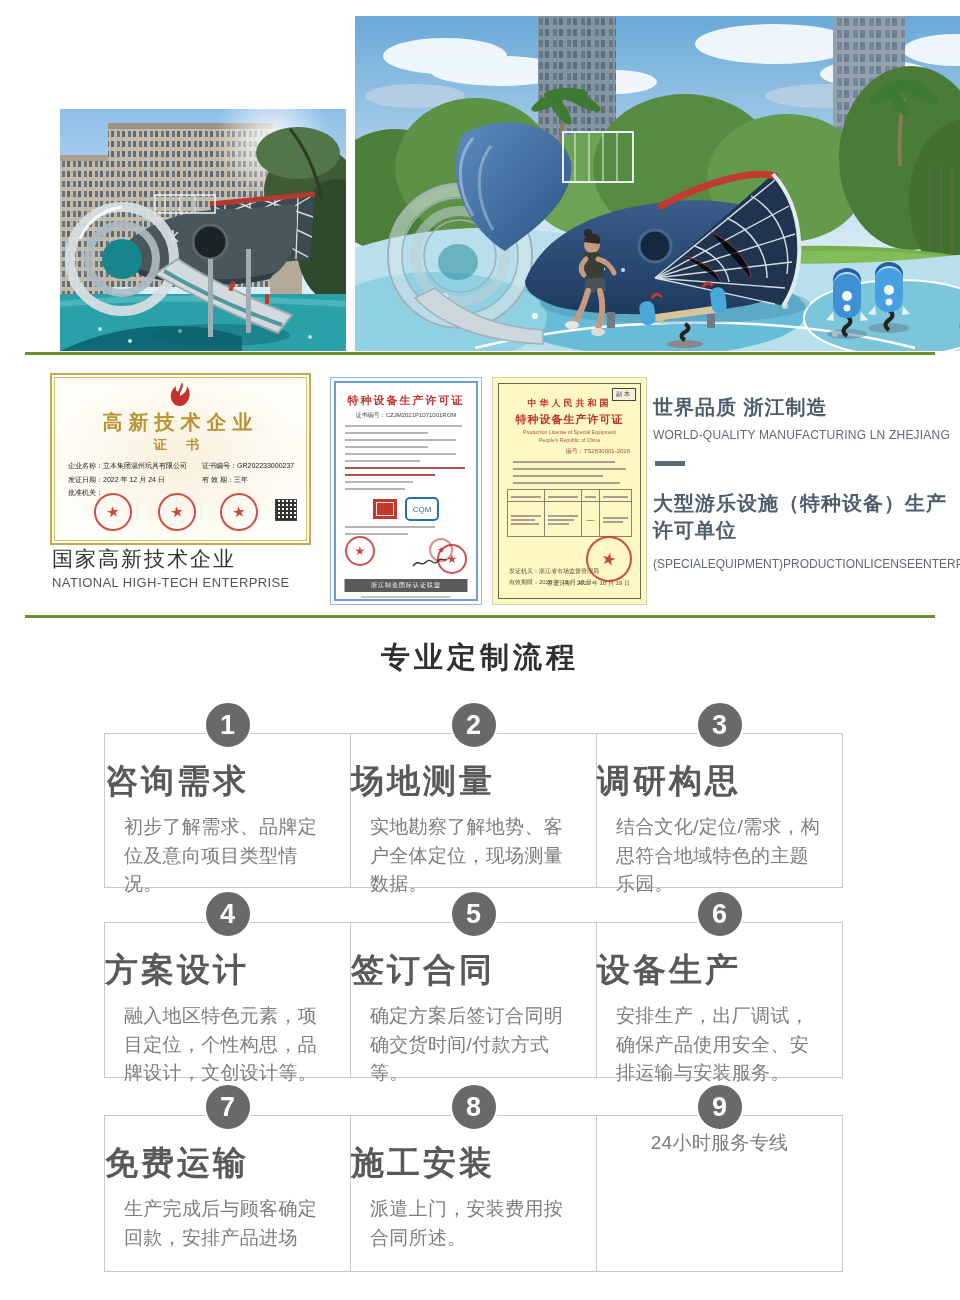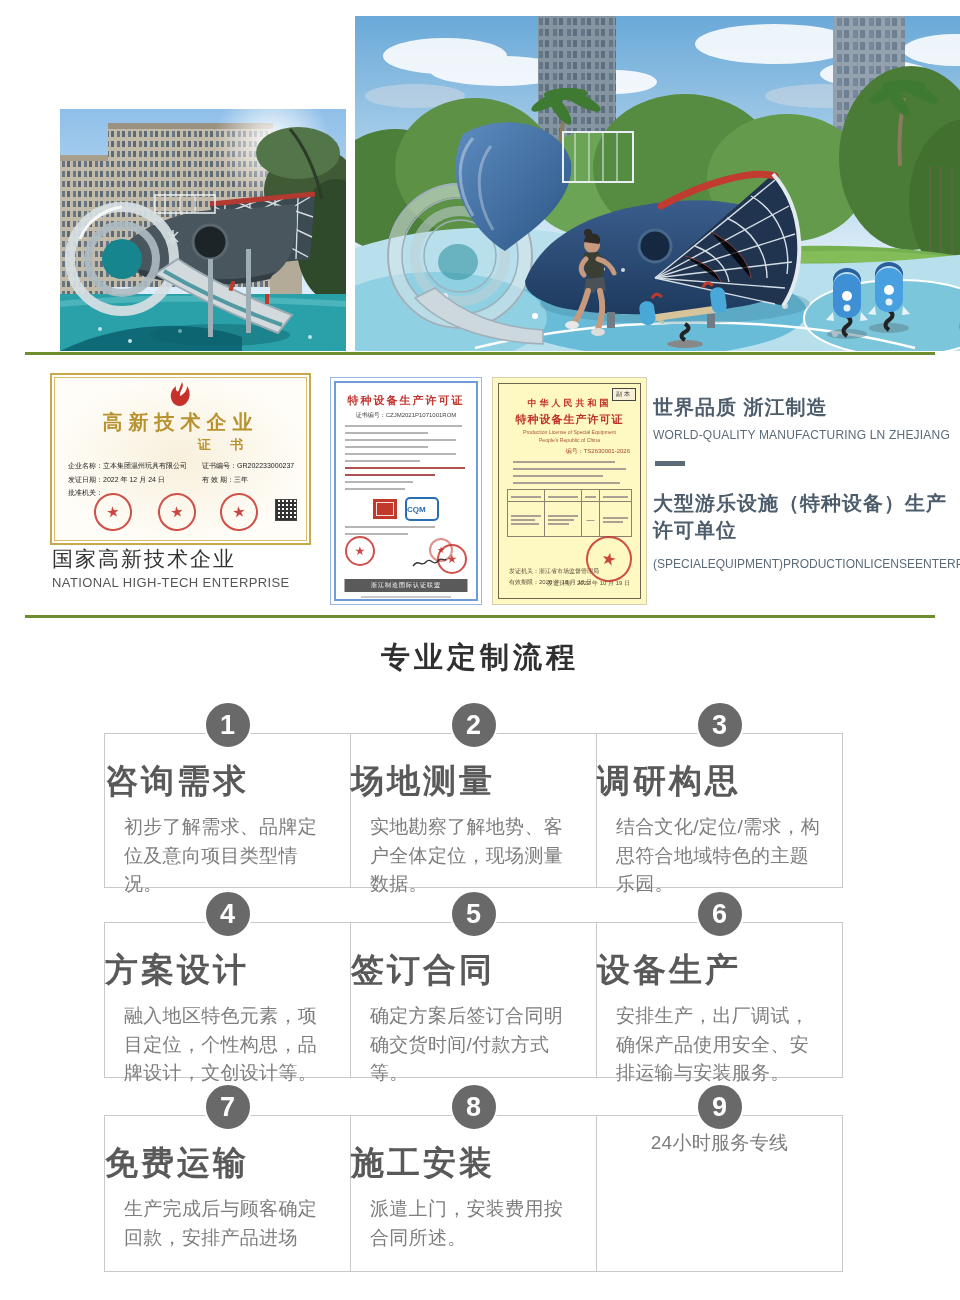--- a/index.html
+++ b/index.html
@@ -23,21 +23,21 @@
   .hr-top{top:352px;} .hr-bottom{top:615px;}
 
   
   .cert1{position:absolute;left:50px;top:373px;width:257px;height:168px;background:#fffdf8;
          border:2px solid #c9a84c;box-shadow:inset 0 0 0 2px #fff,inset 0 0 0 3px #d9bc6a;
          background-image:radial-gradient(ellipse at center,#f8f0dc 0%,#fffdf8 72%);}
   .torch{position:absolute;left:50%;top:7px;transform:translateX(-50%);}
   .cert1-t1{position:absolute;top:34px;width:100%;text-align:center;font-size:20px;font-weight:bold;
             color:#b8922f;letter-spacing:6px;}
   .cert1-t2{position:absolute;top:61px;width:100%;text-align:center;font-size:13px;font-weight:bold;
-            color:#b8922f;letter-spacing:8px;padding-left:44px;}
+            color:#b8922f;letter-spacing:8px;}
   .cert1-fields{position:absolute;left:16px;top:84px;font-size:7px;color:#222;line-height:1.95;}
   .cert1-fields.right{left:150px;}
   .seal{position:absolute;border-radius:50%;border:2px solid rgba(197,50,43,.85);
         display:flex;align-items:center;justify-content:center;color:rgba(197,50,43,.9);}
   .cert1 .seal{width:34px;height:34px;top:118px;font-size:15px;transform:rotate(-8deg);}
   .cert1 .seal.s1{left:42px;} .cert1 .seal.s2{left:106px;} .cert1 .seal.s3{left:168px;}
   .qr{position:absolute;right:12px;top:124px;width:20px;height:20px;border:1px solid #444;
       background-image:repeating-linear-gradient(0deg,#333 0 2px,transparent 2px 4px),
                        repeating-linear-gradient(90deg,#333 0 2px,rgba(255,255,255,.9) 2px 4px);}
   .cap-cn{position:absolute;left:52px;top:545px;font-size:21px;color:#333;letter-spacing:2px;}
@@ -47,21 +47,21 @@
          border:1px solid #9ab8e4;box-shadow:inset 0 0 0 3px #fff,inset 0 0 0 5px #6f9cd8;}
   .cert2-title{margin-top:15px;text-align:center;font-size:11px;font-weight:bold;color:#c2342c;letter-spacing:2px;}
   .cert2-no{text-align:center;font-size:6px;color:#444;margin-top:3px;letter-spacing:0;}
   .bar{height:2px;background:#b5b5b5;margin:5px 14px 0;}
   .bar.red{background:#b05050;}
   .bar.cream{background:#a9a193;}
   .logos{display:flex;justify-content:center;gap:8px;margin-top:7px;align-items:center;}
   .logo-red{width:24px;height:20px;background:#c0392b;position:relative;}
   .logo-red::after{content:"";position:absolute;inset:3px;border:1px solid rgba(255,255,255,.85);}
   .logo-cqm{width:30px;height:20px;border:2px solid #2a6db5;border-radius:5px;display:flex;
-            align-items:center;justify-content:flex-start;font-size:8px;font-weight:bold;color:#2a6db5;}
+            align-items:center;justify-content:center;font-size:8px;font-weight:normal;color:#2a6db5;}
   .cert2 .seal{width:26px;height:26px;font-size:12px;}
   .cert2 .seal.a{left:14px;bottom:38px;} .cert2 .seal.b{right:14px;bottom:30px;}
   .cert2 .seal.c{right:28px;bottom:42px;width:20px;height:20px;font-size:9px;border-color:rgba(197,50,43,.55);}
   .sig{position:absolute;right:34px;bottom:34px;}
   .cert2-footer{position:absolute;left:50%;transform:translateX(-50%);bottom:12px;width:82%;
                 background:#5a5a5a;color:#fff;font-size:6px;text-align:center;padding:2px 0;letter-spacing:1px;}
   .cert2-footline{position:absolute;left:20%;right:20%;bottom:6px;height:2px;background:#c9c9c9;}
 
   .cert3{position:absolute;left:492px;top:377px;width:153px;height:226px;background:#fef9c3;border:1px solid #d8cfae;}
   .cert3-frame{position:absolute;inset:5px;border:1.5px solid #6b6552;}

